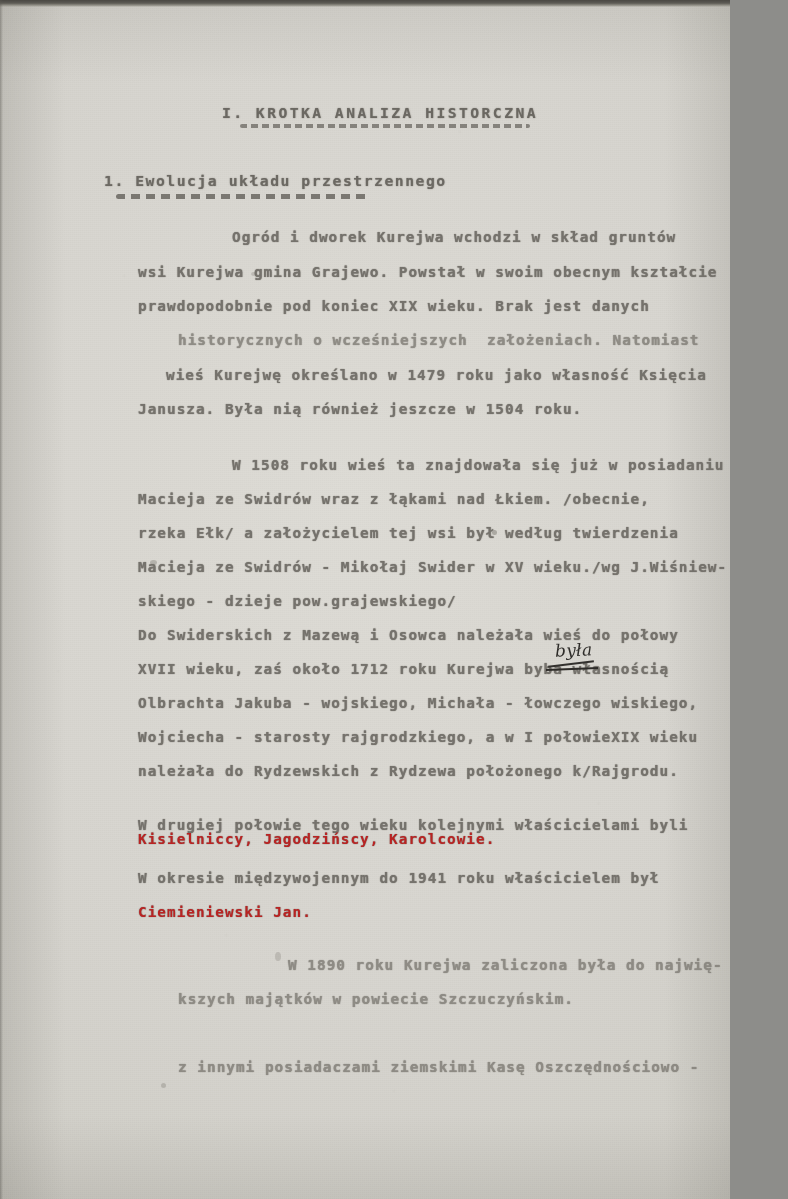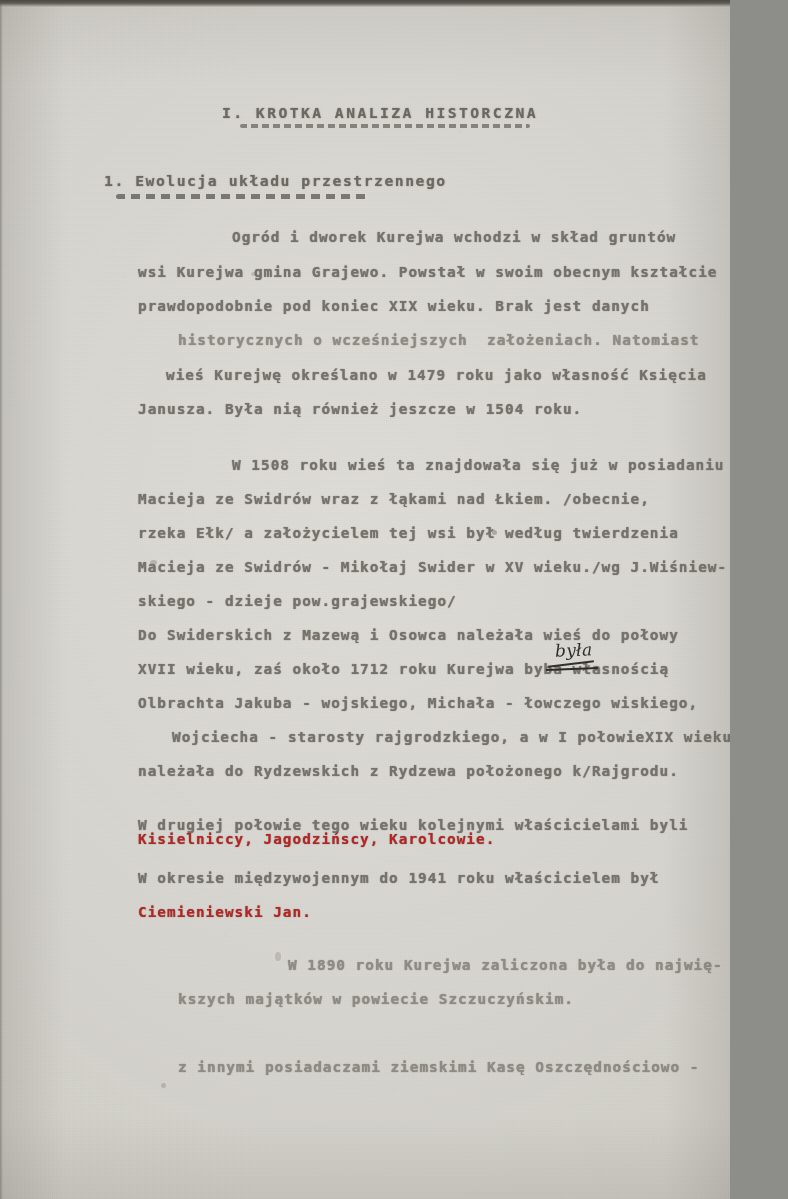--- a/index.html
+++ b/index.html
@@ -191,21 +191,21 @@
     <div class="ln" style="left:138px; top:401px;">Janusza. Była nią również jeszcze w 1504 roku.</div>
 
     <div class="ln" style="left:232px; top:457px;">W 1508 roku wieś ta znajdowała się już w posiadaniu</div>
     <div class="ln" style="left:138px; top:491px;">Macieja ze Swidrów wraz z łąkami nad Łkiem. /obecnie,</div>
     <div class="ln" style="left:138px; top:525px;">rzeka Ełk/ a założycielem tej wsi był według twierdzenia</div>
     <div class="ln" style="left:138px; top:559px;">Macieja ze Swidrów - Mikołaj Swider w XV wieku./wg J.Wiśniew-</div>
     <div class="ln" style="left:138px; top:593px;">skiego - dzieje pow.grajewskiego/</div>
     <div class="ln" style="left:138px; top:627px;">Do Swiderskich z Mazewą i Osowca należała wieś do połowy</div>
     <div class="ln" style="left:138px; top:661px;">XVII wieku, zaś około 1712 roku Kurejwa byba własnością</div>
     <div class="ln" style="left:138px; top:695px;">Olbrachta Jakuba - wojskiego, Michała - łowczego wiskiego,</div>
-    <div class="ln" style="left:138px; top:729px;margin-left:34px;">Wojciecha - starosty rajgrodzkiego, a w I połowieXIX wieku</div>
+    <div class="ln" style="left:138px; top:729px;">Wojciecha - starosty rajgrodzkiego, a w I połowieXIX wieku</div>
     <div class="ln" style="left:138px; top:763px;">należała do Rydzewskich z Rydzewa położonego k/Rajgrodu.</div>
     <div class="ln" style="left:138px; top:797px;margin-top:20px;">W drugiej połowie tego wieku kolejnymi właścicielami byli</div>
     <div class="ln strong" style="left:138px; top:831px;">Kisielniccy, Jagodzińscy, Karolcowie.</div>
     <div class="ln" style="left:138px; top:870px;">W okresie międzywojennym do 1941 roku właścicielem był</div>
     <div class="ln strong" style="left:138px; top:904px;">Ciemieniewski Jan.</div>
 
     <div class="ln faint" style="left:248px; top:957px;">W 1890 roku Kurejwa zaliczona była do najwię-</div>
     <div class="ln faint" style="left:138px; top:991px;">kszych majątków w powiecie Szczuczyńskim.</div>
     <div class="ln faint" style="left:138px; top:1059px;">z innymi posiadaczami ziemskimi Kasę Oszczędnościowo -</div>
 

